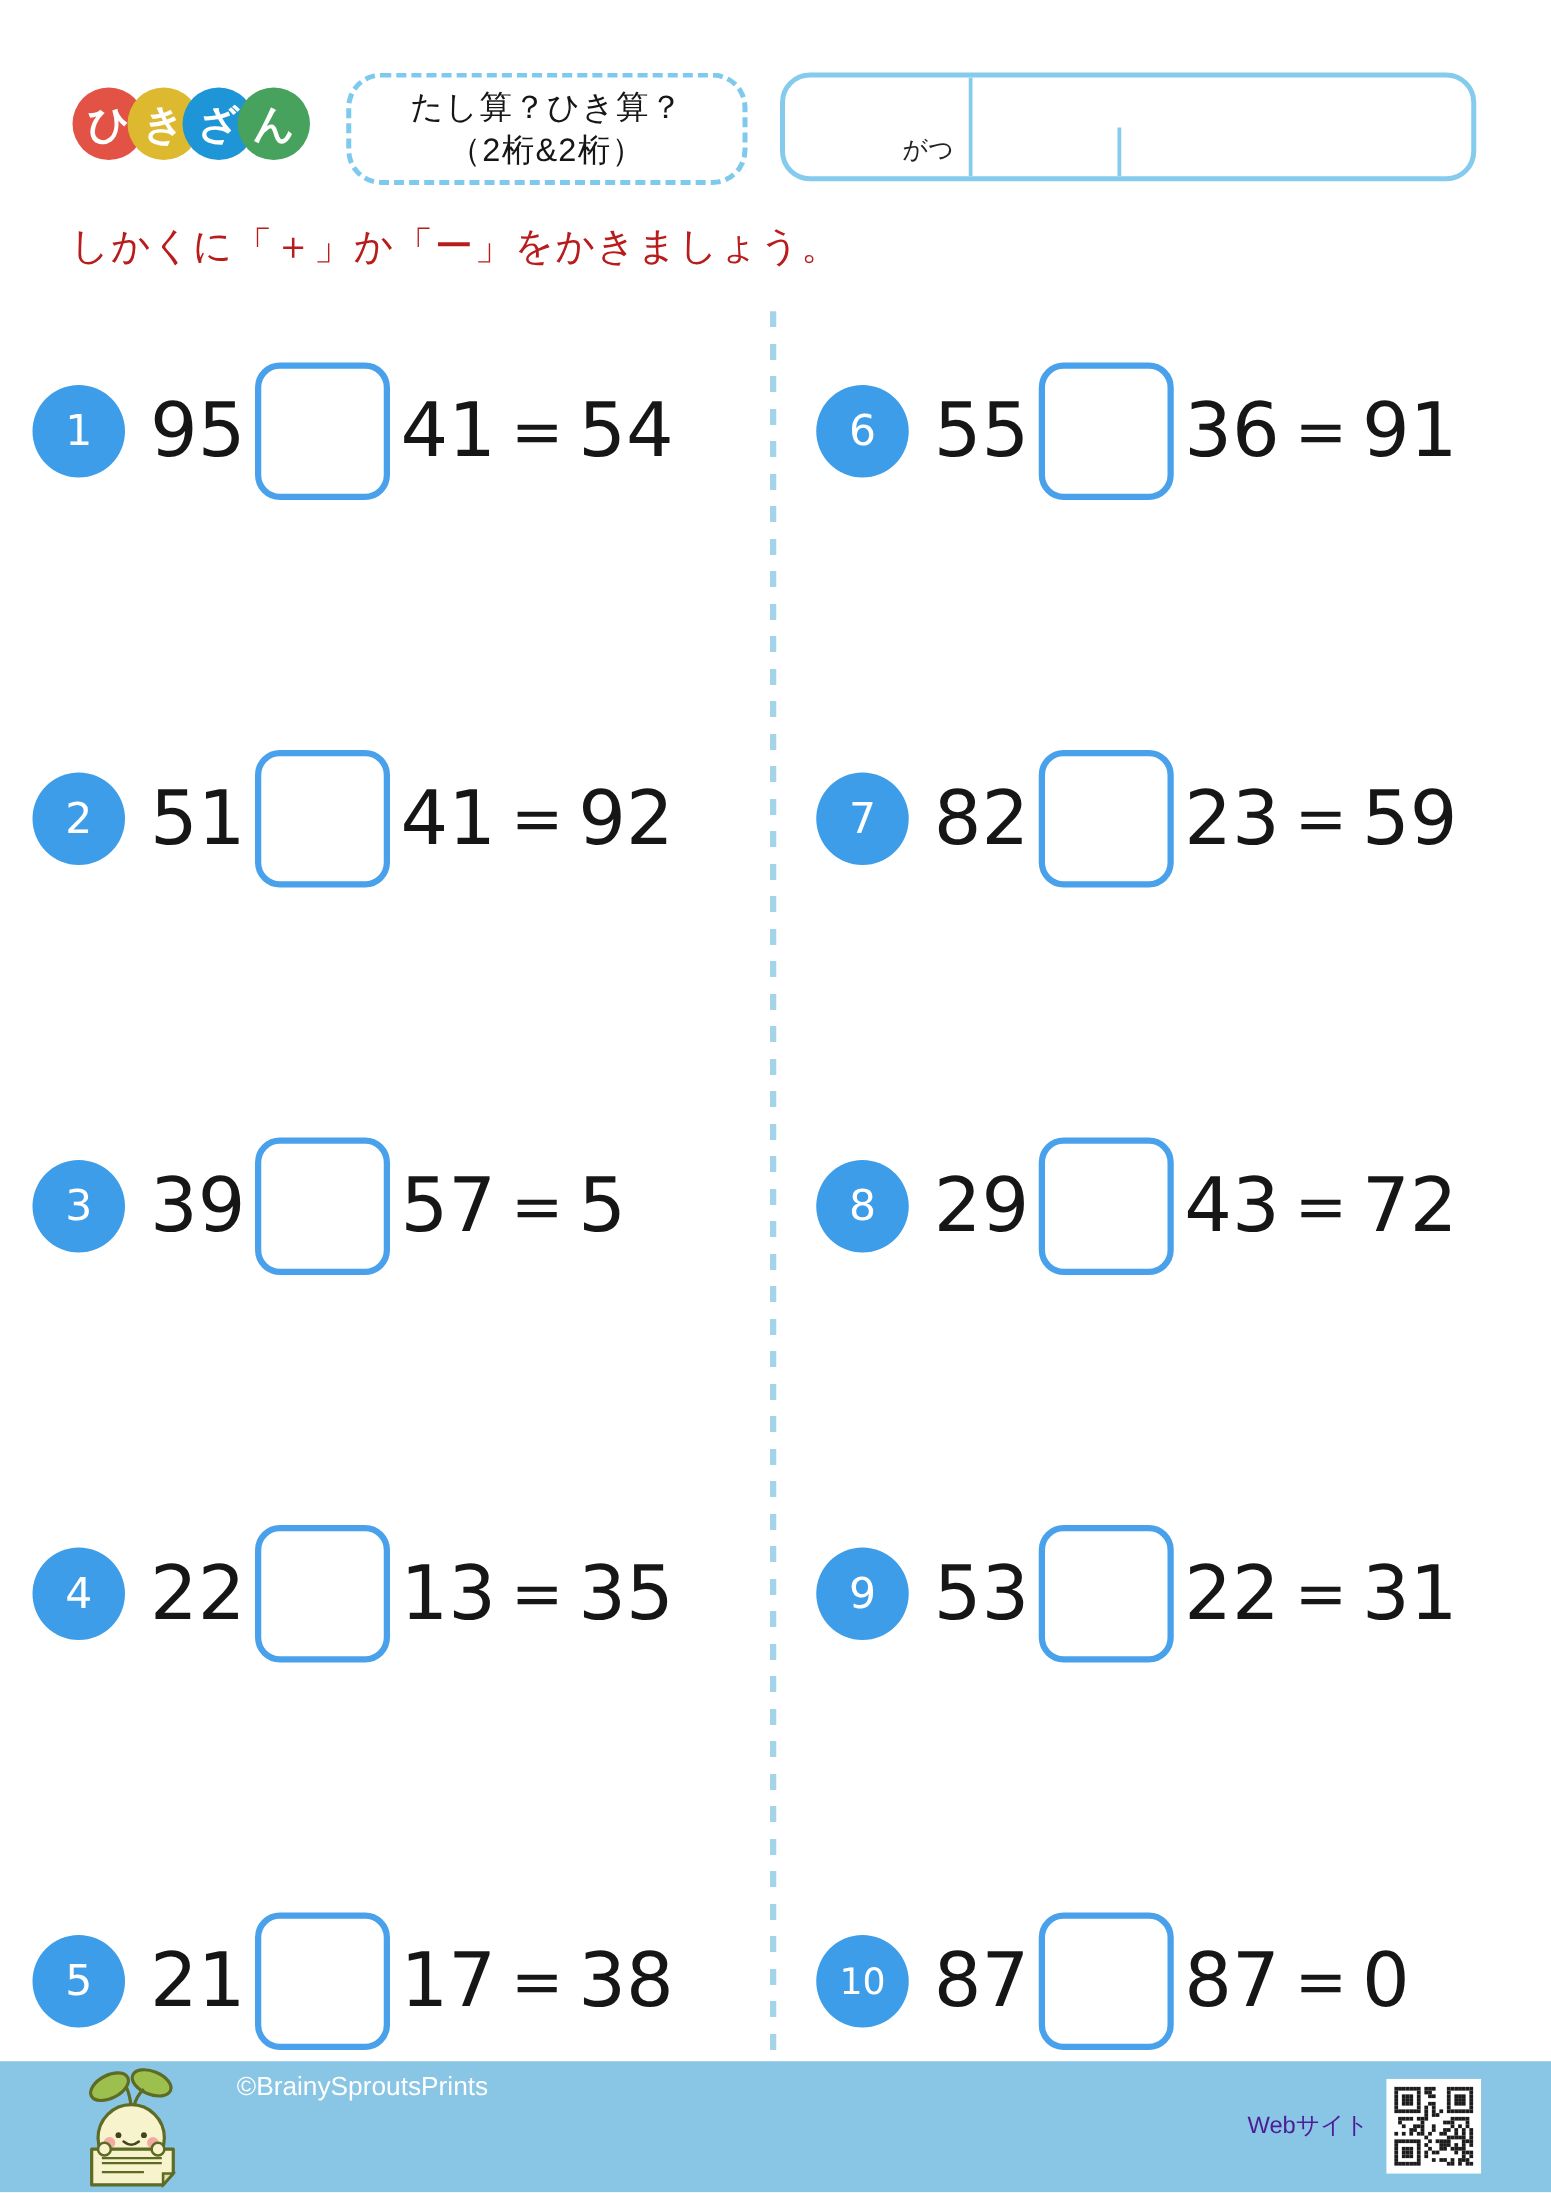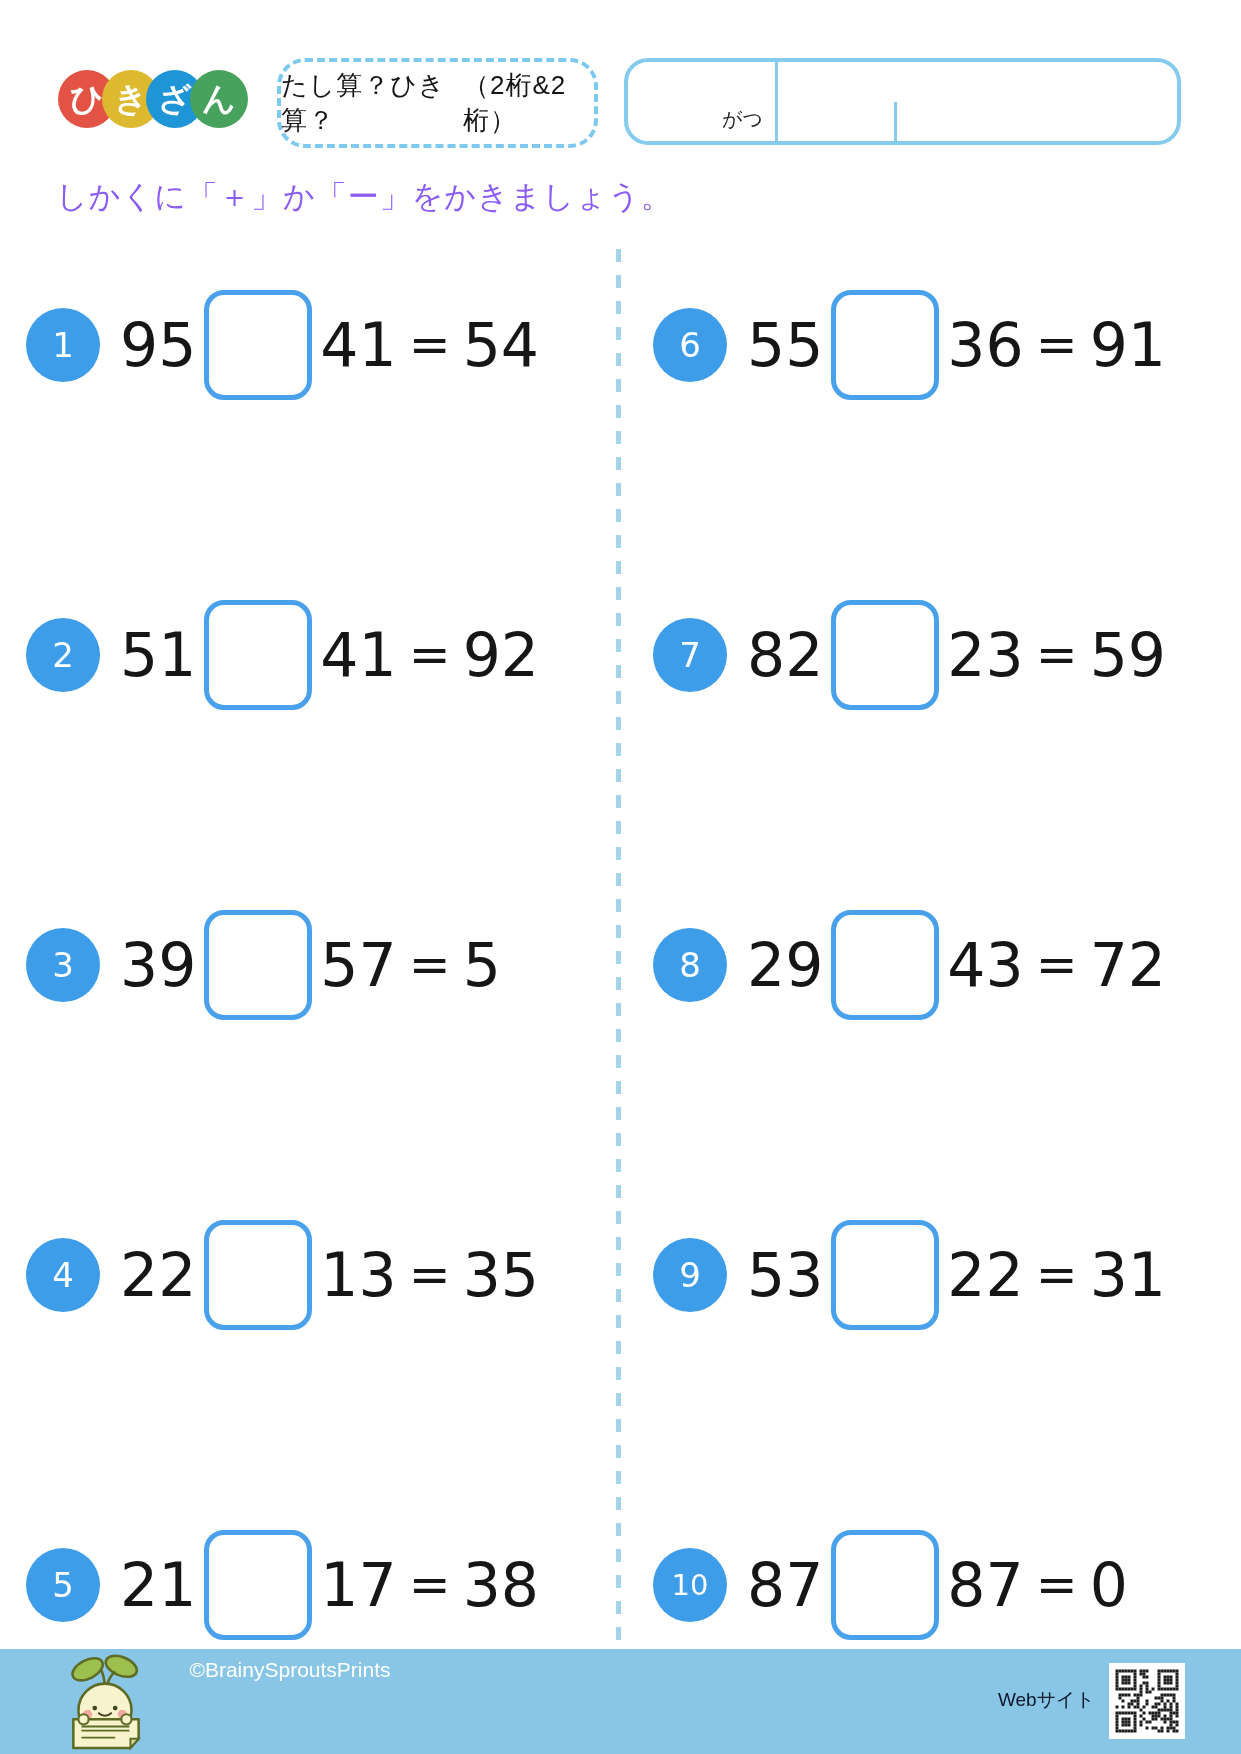--- a/index.html
+++ b/index.html
@@ -16,35 +16,35 @@
 
   
   .logo{position:absolute;left:58px;top:70px;display:flex;}
   .logo-circle{width:58px;height:58px;border-radius:50%;color:#fff;display:flex;align-items:center;
     justify-content:center;font-size:33px;font-weight:bold;margin-left:-14px;
     font-family:"DejaVu Sans",sans-serif;}
   .logo-circle:first-child{margin-left:0;}
 
   
   .title-box{position:absolute;left:277px;top:58px;width:321px;height:90px;border:4px dashed #7ec9ee;
-    border-radius:28px;display:flex;flex-direction:row;align-items:center;justify-content:center;
+    border-radius:28px;display:flex;flex-direction:column;align-items:center;justify-content:center;
     color:var(--ink);}
   .title-line{font-size:26px;line-height:1.35;letter-spacing:1px;}
 
   
   .name-box{position:absolute;left:624px;top:58px;width:557px;height:87px;border:4px solid var(--lightb);
     border-radius:24px;display:flex;overflow:hidden;background:#fff;}
   .nb-cell{position:relative;height:100%;}
   .nb-month{width:114px;border-right:3px solid var(--lightb);margin-left:36px;}
   .nb-day{width:119px;border-right:3px solid var(--lightb);margin-top:40px;}
   .nb-name{flex:1;}
   .nb-label{position:absolute;right:12px;bottom:8px;font-size:20px;color:#222;}
   .nb-label-top{left:14px;right:auto;top:8px;bottom:auto;}
 
-  .instruction{position:absolute;left:56px;top:176px;font-size:31px;color:#8b5cf6;letter-spacing:1px;}
+  .instruction{position:absolute;left:56px;top:176px;font-size:31px;color:#b91c1c;letter-spacing:1px;}
 
   .divider{position:absolute;left:616px;top:249px;width:5px;height:1395px;
     background:repeating-linear-gradient(to bottom,var(--divider) 0 13px,transparent 13px 26px);}
 
   
   .prob{position:absolute;display:flex;align-items:center;height:124px;}
   .pnum{width:74px;height:74px;border-radius:50%;background:var(--accent);color:#ffffff;display:flex;
     align-items:center;justify-content:center;font-size:34px;margin-right:20px;flex:none;
     font-family:"DejaVu Sans",sans-serif;}
   .pnum.wide{font-size:29px;}
@@ -52,21 +52,21 @@
   .ansbox{width:108px;height:110px;border:5px solid var(--boxb);border-radius:20px;margin:0 8px;
     flex:none;background:#ffffff;}
   .eq{font-size:50px;color:var(--ink);margin:0 12px;font-family:"DejaVu Sans",sans-serif;}
 
   
   .footer{position:absolute;left:0;top:1649px;width:1241px;height:105px;background:var(--footerbg);}
   .mascot{position:absolute;left:56px;top:2px;width:102px;height:102px;}
   .credits{position:absolute;left:100px;top:9px;width:380px;text-align:center;color:#ffffff;}
   .credit-line1{font-size:21px;margin-bottom:11px;}
   .credit-line2{font-size:19px;}
-  .web-label{position:absolute;right:146px;top:38px;font-size:19px;color:#0f172a;}
+  .web-label{position:absolute;right:146px;top:38px;font-size:19px;color:#4c1d95;}
   .qr{position:absolute;left:1109px;top:14px;width:76px;height:76px;}
 </style>
 </head>
 <body>
 
 <div class="page">
 
   <div class="logo" id="logo">
       <span class="logo-circle" style="background: rgb(226, 83, 69);">ひ</span>
       <span class="logo-circle" style="background: rgb(221, 185, 47);">き</span>

